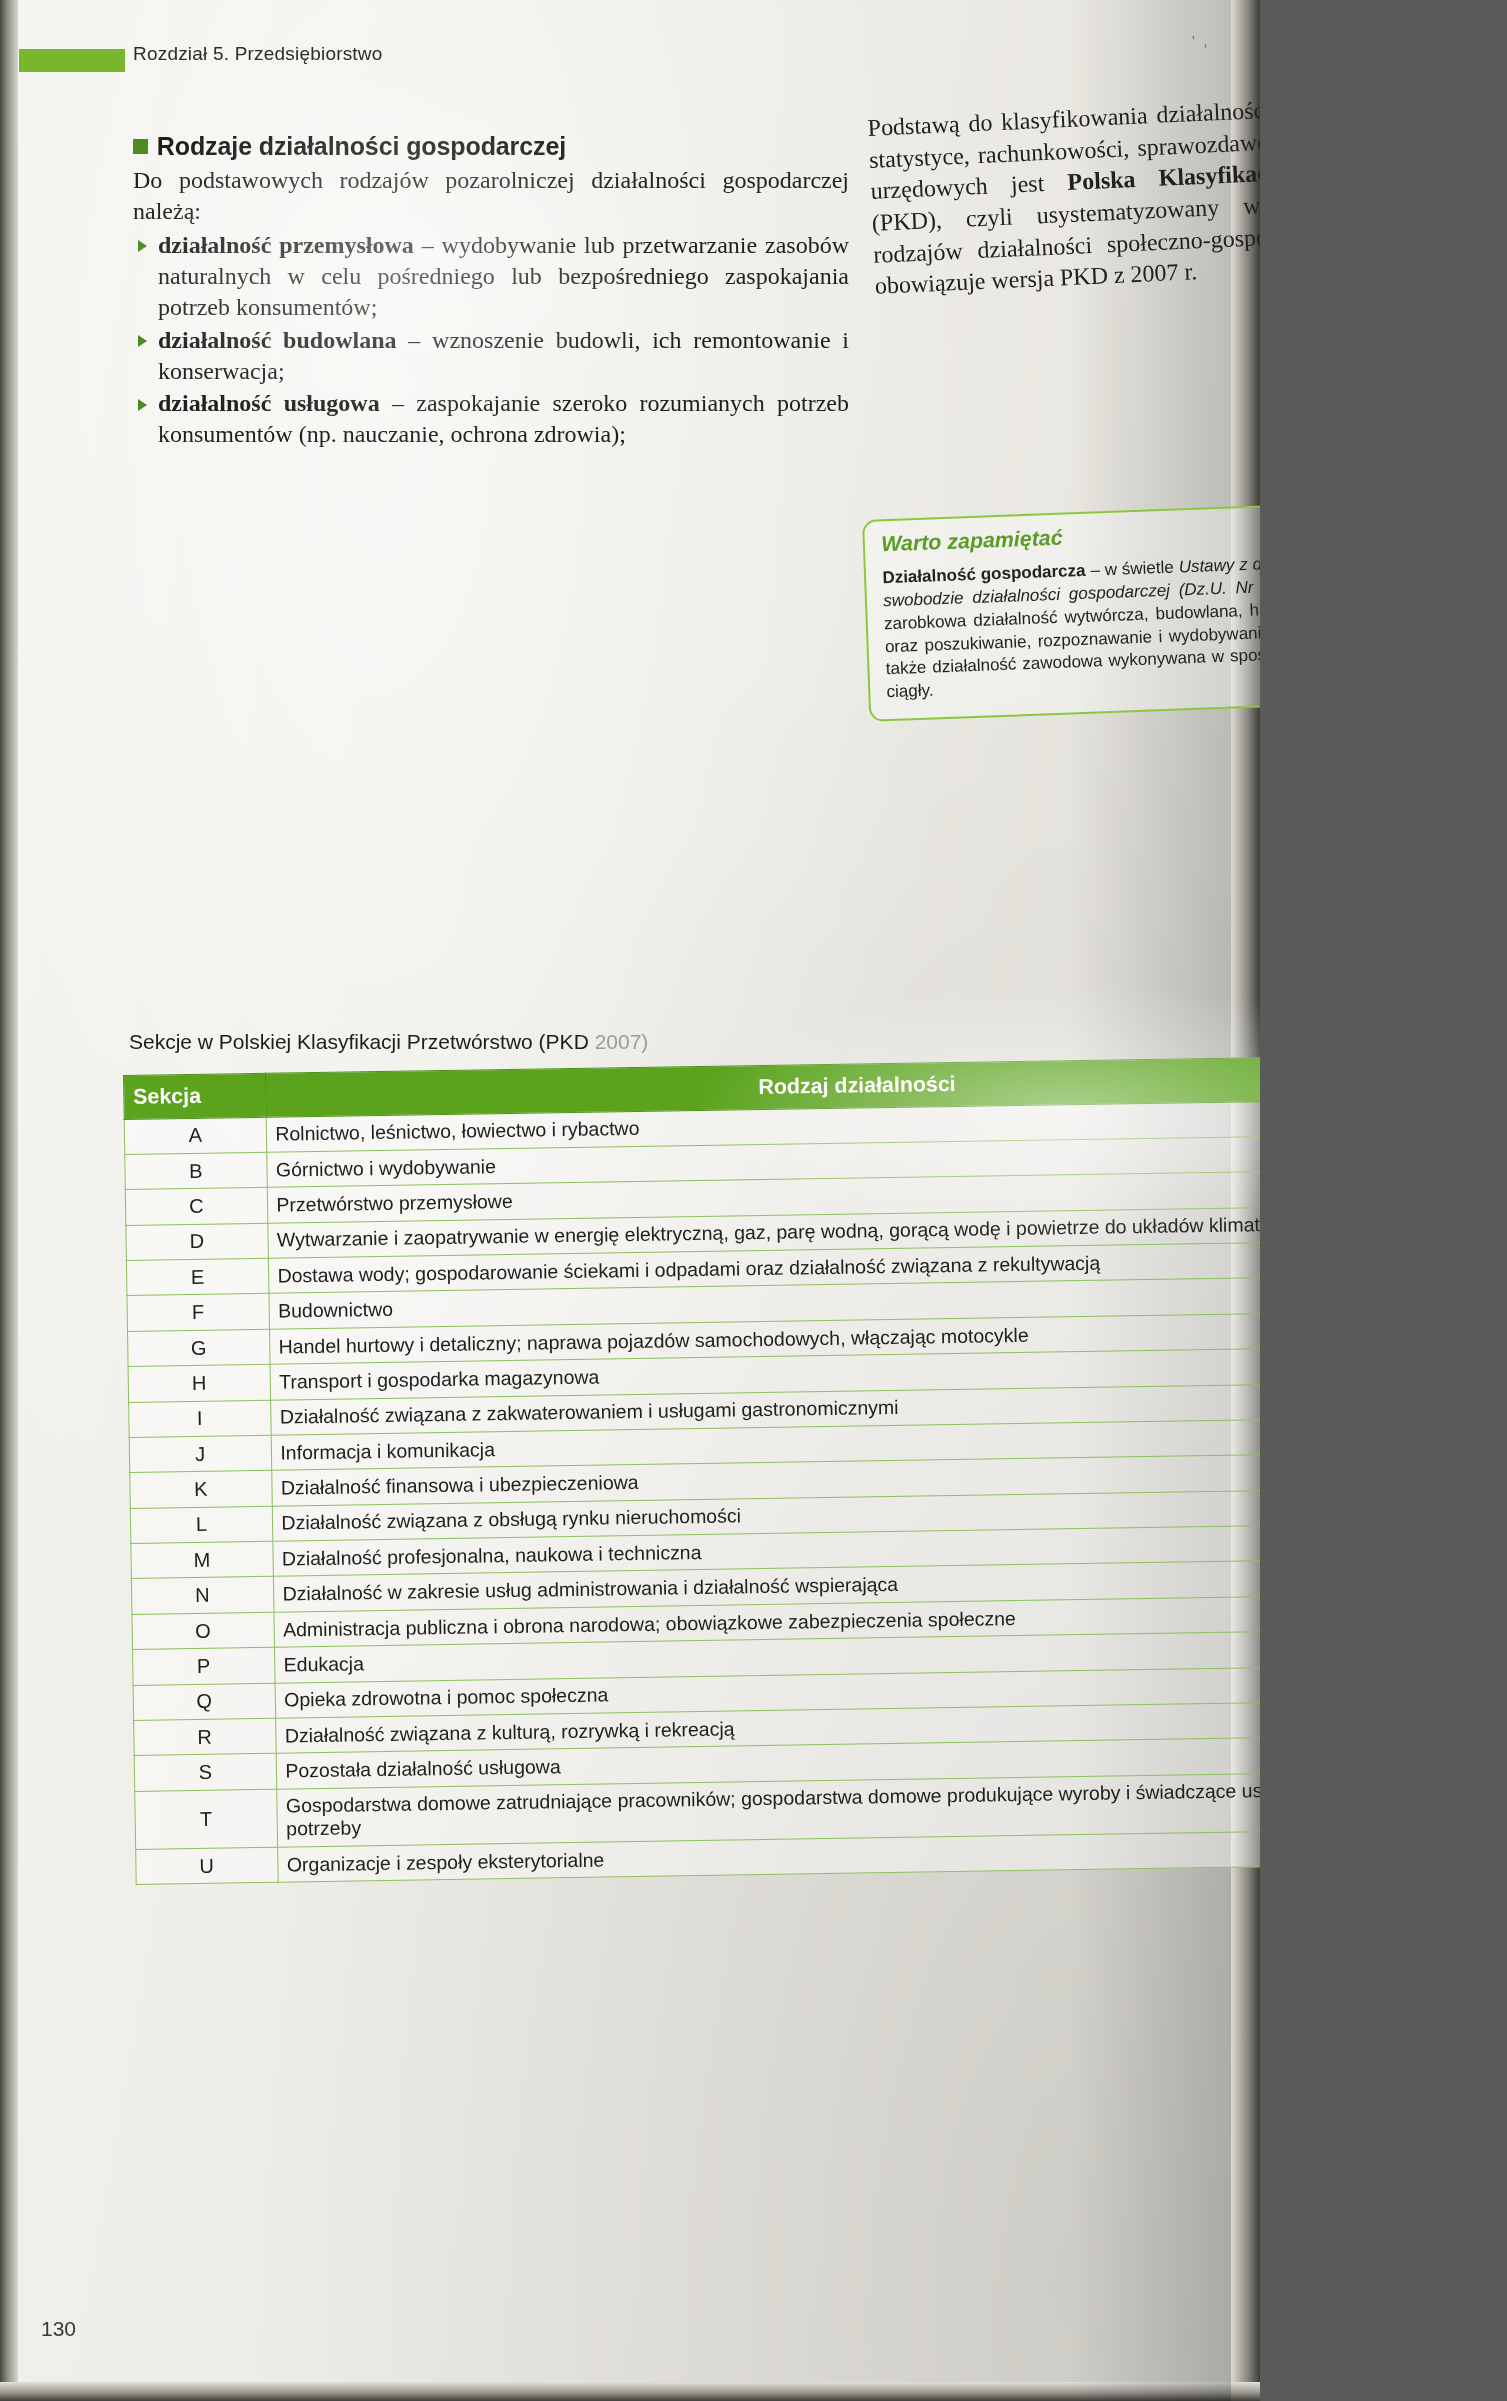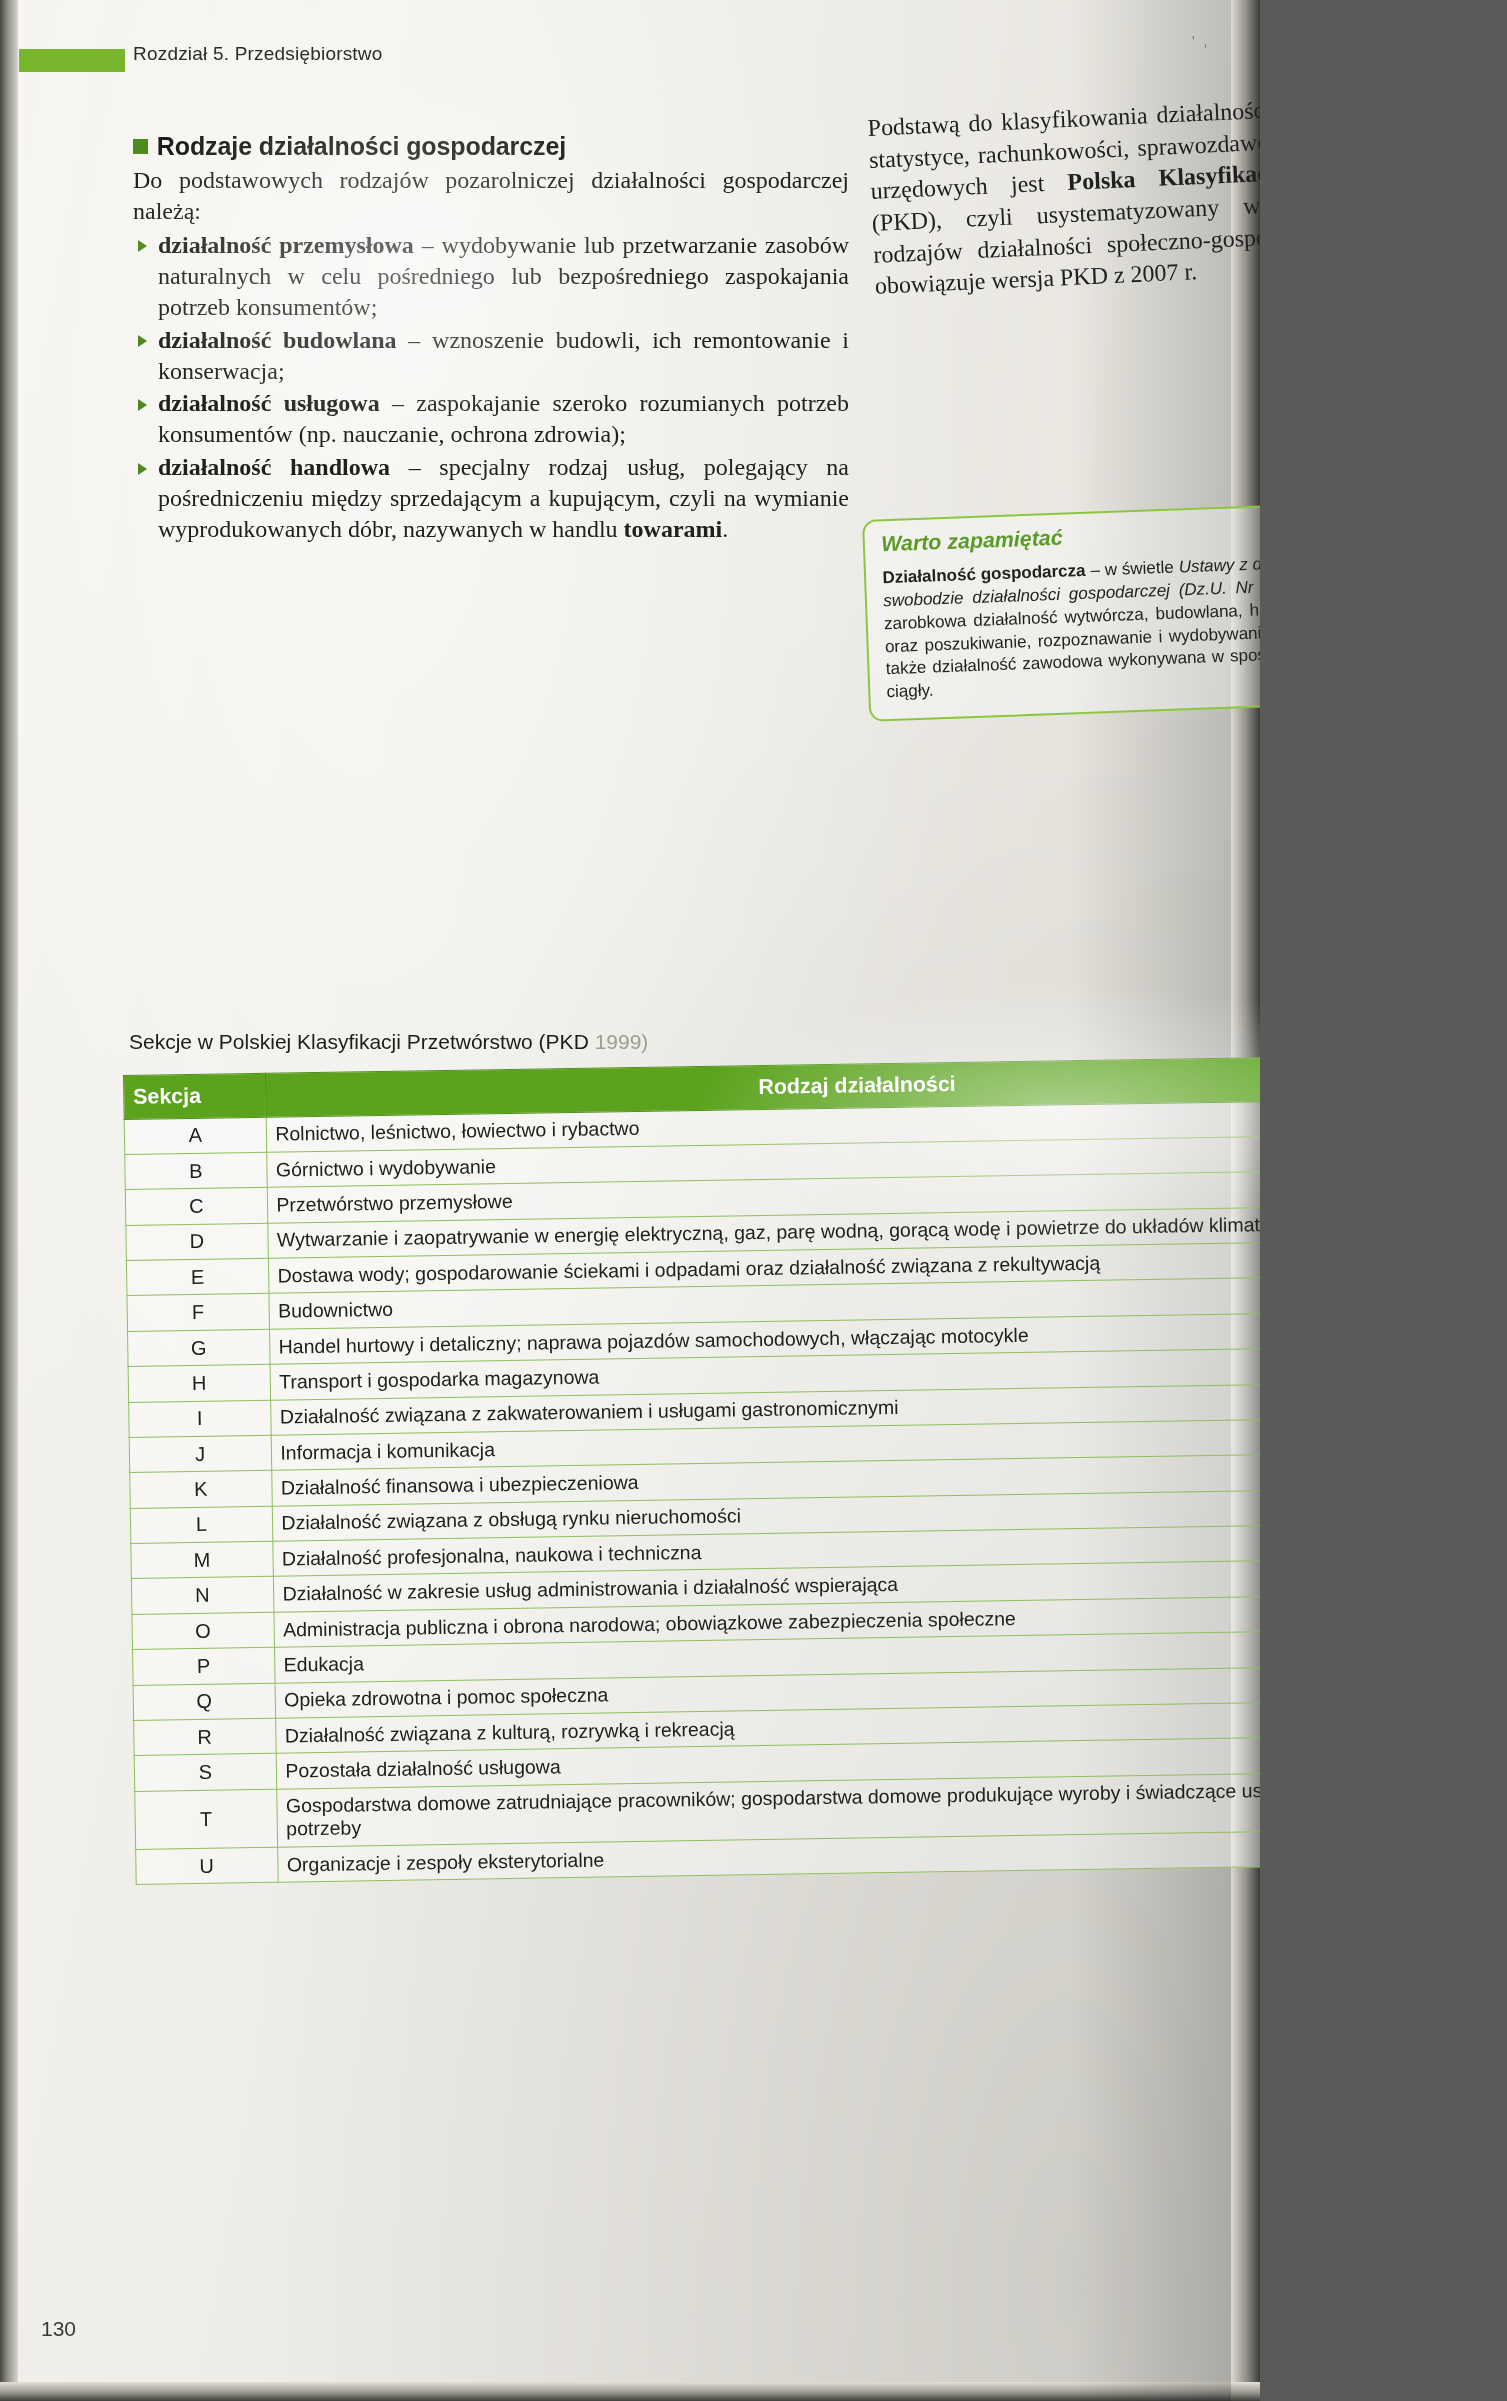--- a/index.html
+++ b/index.html
@@ -285,44 +285,41 @@
     <ul class="bullets">
       <li>
         <span class="b">działalność przemysłowa</span><span> – wydobywanie lub przetwarzanie zasobów naturalnych w celu pośredniego lub bezpośredniego zaspokajania potrzeb konsumentów;</span>
       </li>
       <li>
         <span class="b">działalność budowlana</span><span> – wznoszenie budowli, ich remontowanie i konserwacja;</span>
       </li>
       <li>
         <span class="b">działalność usługowa</span><span> – zaspokajanie szeroko rozumianych potrzeb konsumentów (np. nauczanie, ochrona zdrowia);</span>
       </li>
-      <li>
-        <span class="b">działalność handlowa</span><span> – specjalny rodzaj usług, polegający na pośredniczeniu między sprzedającym a kupującym, czyli na wymianie wyprodukowanych dóbr, nazywanych w handlu </span><span class="b">towarami</span><span>.</span>
-      </li>
     </ul>
   </div>
 
   <div class="col-right">
     <p class="right-text">
       <span>Podstawą do klasyfikowania działalności gospodarczej w statystyce, rachunkowości, sprawozdawczości i rejestrach urzędowych jest </span><span class="b">Polska Klasyfikacja Działalności</span><span> (PKD), czyli usystematyzowany wykaz wszystkich rodzajów działalności społeczno-gospodarczej. Obecnie obowiązuje wersja PKD z 2007 r.</span>
     </p>
   </div>
 
   <div class="note-box">
     <div class="excl">!</div>
     <p class="note-title">Warto zapamiętać</p>
     <p class="note-body">
       <span class="b">Działalność gospodarcza</span><span> – w świetle </span><span class="i">Ustawy z dnia 2 lipca 2004 r. o swobodzie działalności gospodarczej (Dz.U. Nr 173, poz. 1807)</span><span> to zarobkowa działalność wytwórcza, budowlana, handlowa i usługowa oraz poszukiwanie, rozpoznawanie i wydobywanie kopalin ze złóż, a także działalność zawodowa wykonywana w sposób zorganizowany i ciągły.</span>
     </p>
   </div>
 
   <div class="glare glare-2"></div>
 
   <div class="table-caption">
-    <span>Sekcje w Polskiej Klasyfikacji Przetwórstwo (PKD </span><span class="faded">1999)</span>
+    <span>Sekcje w Polskiej Klasyfikacji Przetwórstwo (PKD </span><span class="faded">2007)</span>
   </div>
 
   <div class="tbl-wrap">
     <table class="pkd">
       <thead>
         <tr>
           <th class="col-sekcja">Sekcja</th>
           <th class="col-rodzaj">Rodzaj działalności</th>
         </tr>
       </thead>

